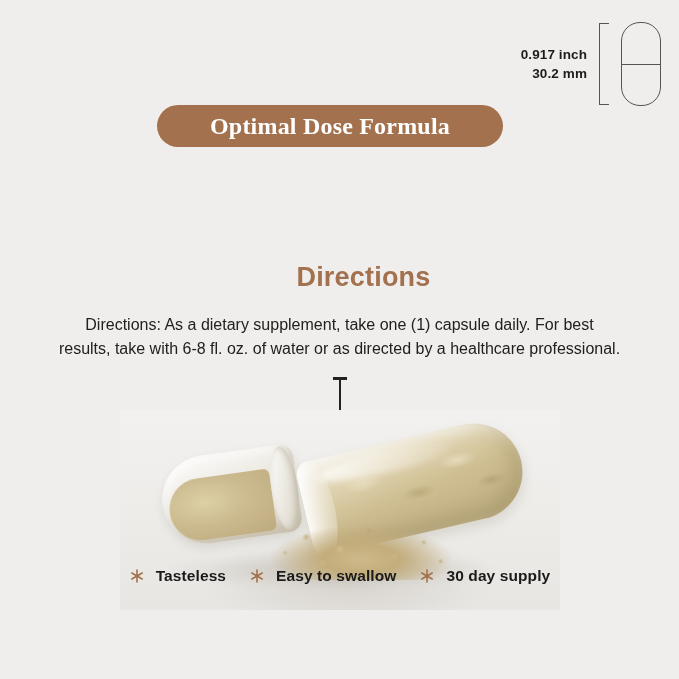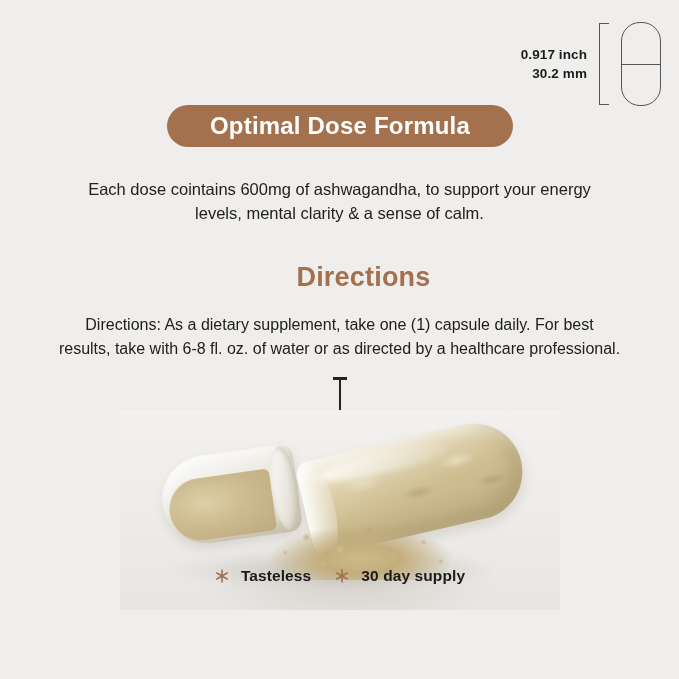--- a/index.html
+++ b/index.html
@@ -65,29 +65,30 @@
     left: 0;
     right: 0;
     top: 41px;
     height: 0;
     border-top: 1.5px solid #555;
   }
 
   
   .badge {
     position: absolute;
-    left: 167px;
+    left: 157px;
     top: 105px;
     width: 346px;
     height: 42px;
     background: #a3714d;
     border-radius: 24px;
     display: flex;
     align-items: center;
     justify-content: center;
+    font-family: Liberation Serif, serif;
   }
   .badge-label {
     color: #ffffff;
     font-size: 24px;
     font-weight: bold;
     letter-spacing: 0.2px;
   }
 
   
   .intro {
@@ -330,21 +331,20 @@
     <div class="bracket"></div>
     <div class="cap-diagram">
       <div class="cap-split"></div>
     </div>
   </div>
 
   <div class="badge">
     <span class="badge-label">Optimal Dose Formula</span>
   </div>
 
-  <p class="intro">Each dose cointains 600mg of ashwagandha, to support your energy levels, mental clarity &amp; a sense of calm.</p>
 
   <h2 class="section-heading">Directions</h2>
 
   <p class="directions-body">Directions: As a dietary supplement, take one (1) capsule daily. For best results, take with 6-8 fl. oz. of water or as directed by a healthcare professional.</p>
 
   <div class="pointer">
     <div class="pointer-cap"></div>
   </div>
 
   <div class="product-photo">
@@ -370,20 +370,31 @@
         <g stroke="#a3714d" stroke-width="2.4" stroke-linecap="round">
           <line x1="12" y1="3" x2="12" y2="21"></line>
           <line x1="4.2" y1="7.5" x2="19.8" y2="16.5"></line>
           <line x1="4.2" y1="16.5" x2="19.8" y2="7.5"></line>
         </g>
         <circle cx="12" cy="12" r="2.1" fill="#a3714d"></circle>
       </svg>
       <span class="feature-label">Tasteless</span>
     </div>
 
+    <div class="feature">
+      <svg class="feature-icon" viewBox="0 0 24 24">
+        <g stroke="#a3714d" stroke-width="2.4" stroke-linecap="round">
+          <line x1="12" y1="3" x2="12" y2="21"></line>
+          <line x1="4.2" y1="7.5" x2="19.8" y2="16.5"></line>
+          <line x1="4.2" y1="16.5" x2="19.8" y2="7.5"></line>
+        </g>
+        <circle cx="12" cy="12" r="2.1" fill="#a3714d"></circle>
+      </svg>
+      <span class="feature-label">Easy to swallow</span>
+    </div>
 
     <div class="feature">
       <svg class="feature-icon" viewBox="0 0 24 24">
         <g stroke="#a3714d" stroke-width="2.4" stroke-linecap="round">
           <line x1="12" y1="3" x2="12" y2="21"></line>
           <line x1="4.2" y1="7.5" x2="19.8" y2="16.5"></line>
           <line x1="4.2" y1="16.5" x2="19.8" y2="7.5"></line>
         </g>
         <circle cx="12" cy="12" r="2.1" fill="#a3714d"></circle>
       </svg>

